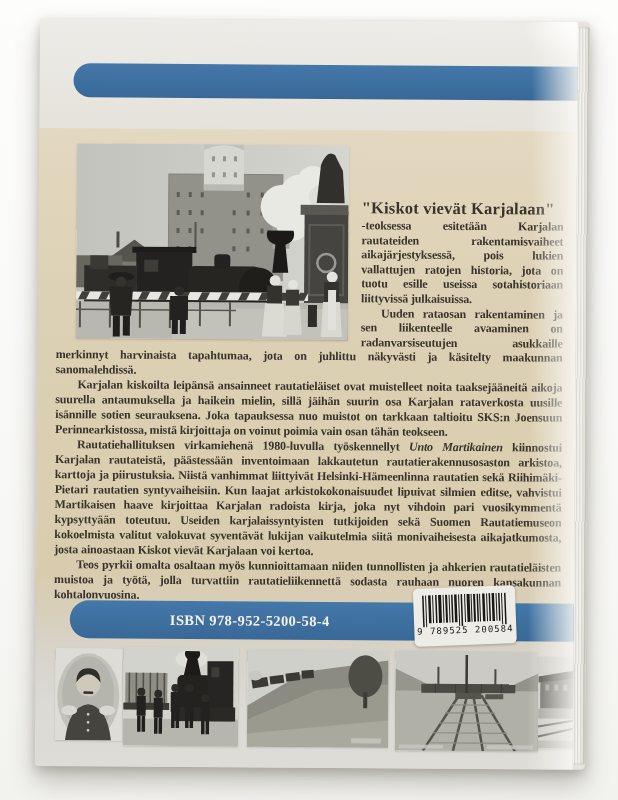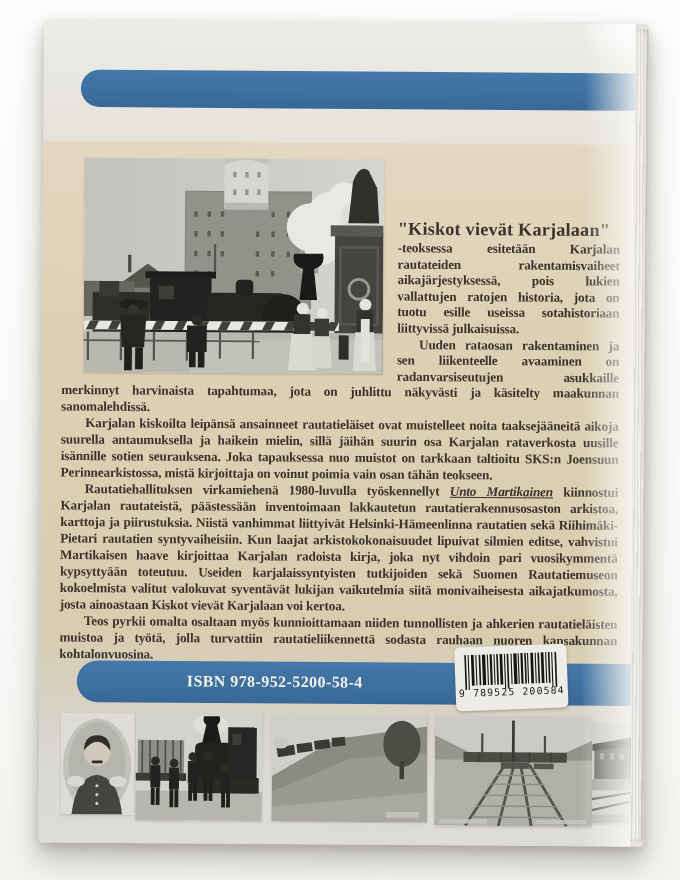--- a/index.html
+++ b/index.html
@@ -15,21 +15,21 @@
   .bar-top{left:34px;top:45px;width:504px;height:34px;border-radius:17px 0 0 17px;}
   .isbn-bar{left:34px;top:582px;width:504px;height:38px;border-radius:19px 0 0 19px;}
   .isbn-bar span{position:absolute;left:0;top:0;width:360px;text-align:center;line-height:38px;color:#f3f0e7;font-size:14.5px;font-weight:bold;letter-spacing:.4px;}
   .content{position:absolute;left:18px;top:125px;width:507px;color:#39332b;}
   .photo-main{float:left;width:272px;height:195px;margin:0 13px 8px 20px;box-shadow:0 1px 2px rgba(80,70,50,.25);}
   .photo-main svg{display:block;}
   h2.title{margin:0;padding-top:52px;font-size:16.5px;line-height:21px;font-weight:bold;letter-spacing:.2px;}
   p.col{margin:0;font-size:12px;line-height:14.6px;font-weight:bold;text-align:justify;letter-spacing:-.15px;}
   p.col.indent{text-indent:20px;}
   p.body{margin:0;font-size:12px;line-height:15px;font-weight:bold;text-align:justify;text-indent:22px;letter-spacing:-.15px;}
-  .italic{font-style:italic;text-decoration:underline;}
+  .italic{font-style:italic;}
   .sticker{position:absolute;left:378px;top:566px;width:102px;height:58px;background:#edece7;border-radius:5px;transform:rotate(-2.5deg);
            box-shadow:0 1px 3px rgba(60,55,45,.35);text-align:center;}
   .sticker svg{display:block;margin:7px auto 0 auto;}
   .sticker .digits{font-family:"DejaVu Sans Mono",monospace;font-size:9px;letter-spacing:1px;color:#1c1b19;margin-top:-1px;white-space:nowrap;}
   .strip-photo{position:absolute;box-shadow:0 1px 2px rgba(80,70,50,.22);}
   .strip-photo svg{display:block;}
   .edge-highlight{position:absolute;right:0;top:0;width:46px;height:100%;pointer-events:none;
       background:linear-gradient(90deg,rgba(246,245,241,0) 0%,rgba(246,245,241,.55) 60%,rgba(250,249,246,.85) 100%);}
   .corner-curl{position:absolute;right:-2px;top:-2px;width:60px;height:46px;pointer-events:none;
       background:radial-gradient(ellipse at 85% 10%,rgba(255,255,255,.8),rgba(255,255,255,0) 65%);}

